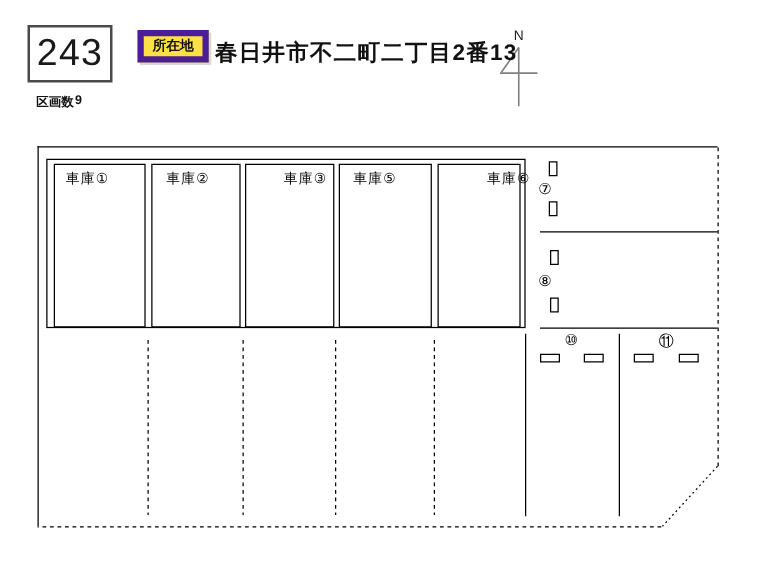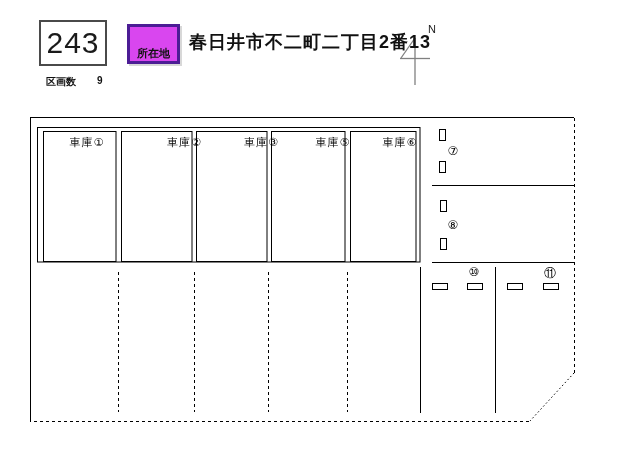--- a/index.html
+++ b/index.html
@@ -2,41 +2,41 @@
 <html><head>
 <meta charset="utf-8">
 <style>
   html,body{margin:0;padding:0;}
   body{
     width:617px;height:451px;position:relative;overflow:hidden;
     background:#ffffff;
     font-family:"Liberation Sans","DejaVu Sans",sans-serif;
     color:#111;
   }
-  .abs{position:absolute;margin-left:17px;}
+  .abs{position:absolute;}
   
   .plot-box{
     left:22px;top:20px;width:64px;height:42px;
     border:2px solid #4a4a4a;background:#fff;
     display:flex;align-items:center;justify-content:center;
     font-size:30px;letter-spacing:1px;color:#1a1a1a;
   }
   .loc-label{
-    left:110px;top:24px;height:15px;padding:19px 7px 0 7px;
-    border:3px solid #4c1d95;background:#d946ef;
+    left:110px;top:24px;height:15px;padding:1px 7px 0 7px;
+    border:5px solid #4c1d95;background:#fde047;
     box-shadow:2px 2px 0 #d8d8d8;
     font-size:11px;font-weight:bold;line-height:15px;white-space:nowrap;
   }
   .address{
     left:172px;top:30px;font-size:18px;font-weight:bold;
     letter-spacing:1px;white-space:nowrap;
   }
   .section-count{
     left:29px;top:75px;font-size:10px;font-weight:bold;
-    display:flex;gap:21px;white-space:nowrap;
+    display:flex;gap:1px;white-space:nowrap;
   }
   .north-n{
     left:405px;top:23px;width:20px;text-align:center;
     font-size:11px;color:#222;
   }
   
   .stall-label{
     top:135px;text-align:center;font-size:11px;color:#000;
     white-space:nowrap;letter-spacing:1px;
   }
@@ -117,21 +117,21 @@
 <div class="abs address">春日井市不二町二丁目2番13</div>
 
 <div class="abs section-count">
   <span>区画数</span>
   <span>9</span>
 </div>
 
 <div class="abs north-n">N</div>
 
 <div class="abs stall-label" style="left:43px;width:54px;">車庫①</div>
-<div class="abs stall-label" style="left:137px;width:61px;">車庫②</div>
+<div class="abs stall-label" style="left:120px;width:61px;">車庫②</div>
 <div class="abs stall-label" style="left:209px;width:71px;">車庫③</div>
-<div class="abs stall-label" style="left:280px;width:72px;">車庫⑤</div>
-<div class="abs stall-label" style="left:350px;width:66px;">車庫⑥</div>
+<div class="abs stall-label" style="left:264px;width:72px;">車庫⑤</div>
+<div class="abs stall-label" style="left:350px;width:66px;padding-left:24px;">車庫⑥</div>
 
 <div class="abs space-label" style="left:428px;top:144px;width:16px;">⑦</div>
 <div class="abs space-label" style="left:428px;top:218px;width:16px;">⑧</div>
 <div class="abs space-label" style="left:448px;top:265px;width:18px;">⑩</div>
 <div class="abs space-label" style="left:524px;top:265px;width:18px;">⑪</div>
 
 </body></html>

